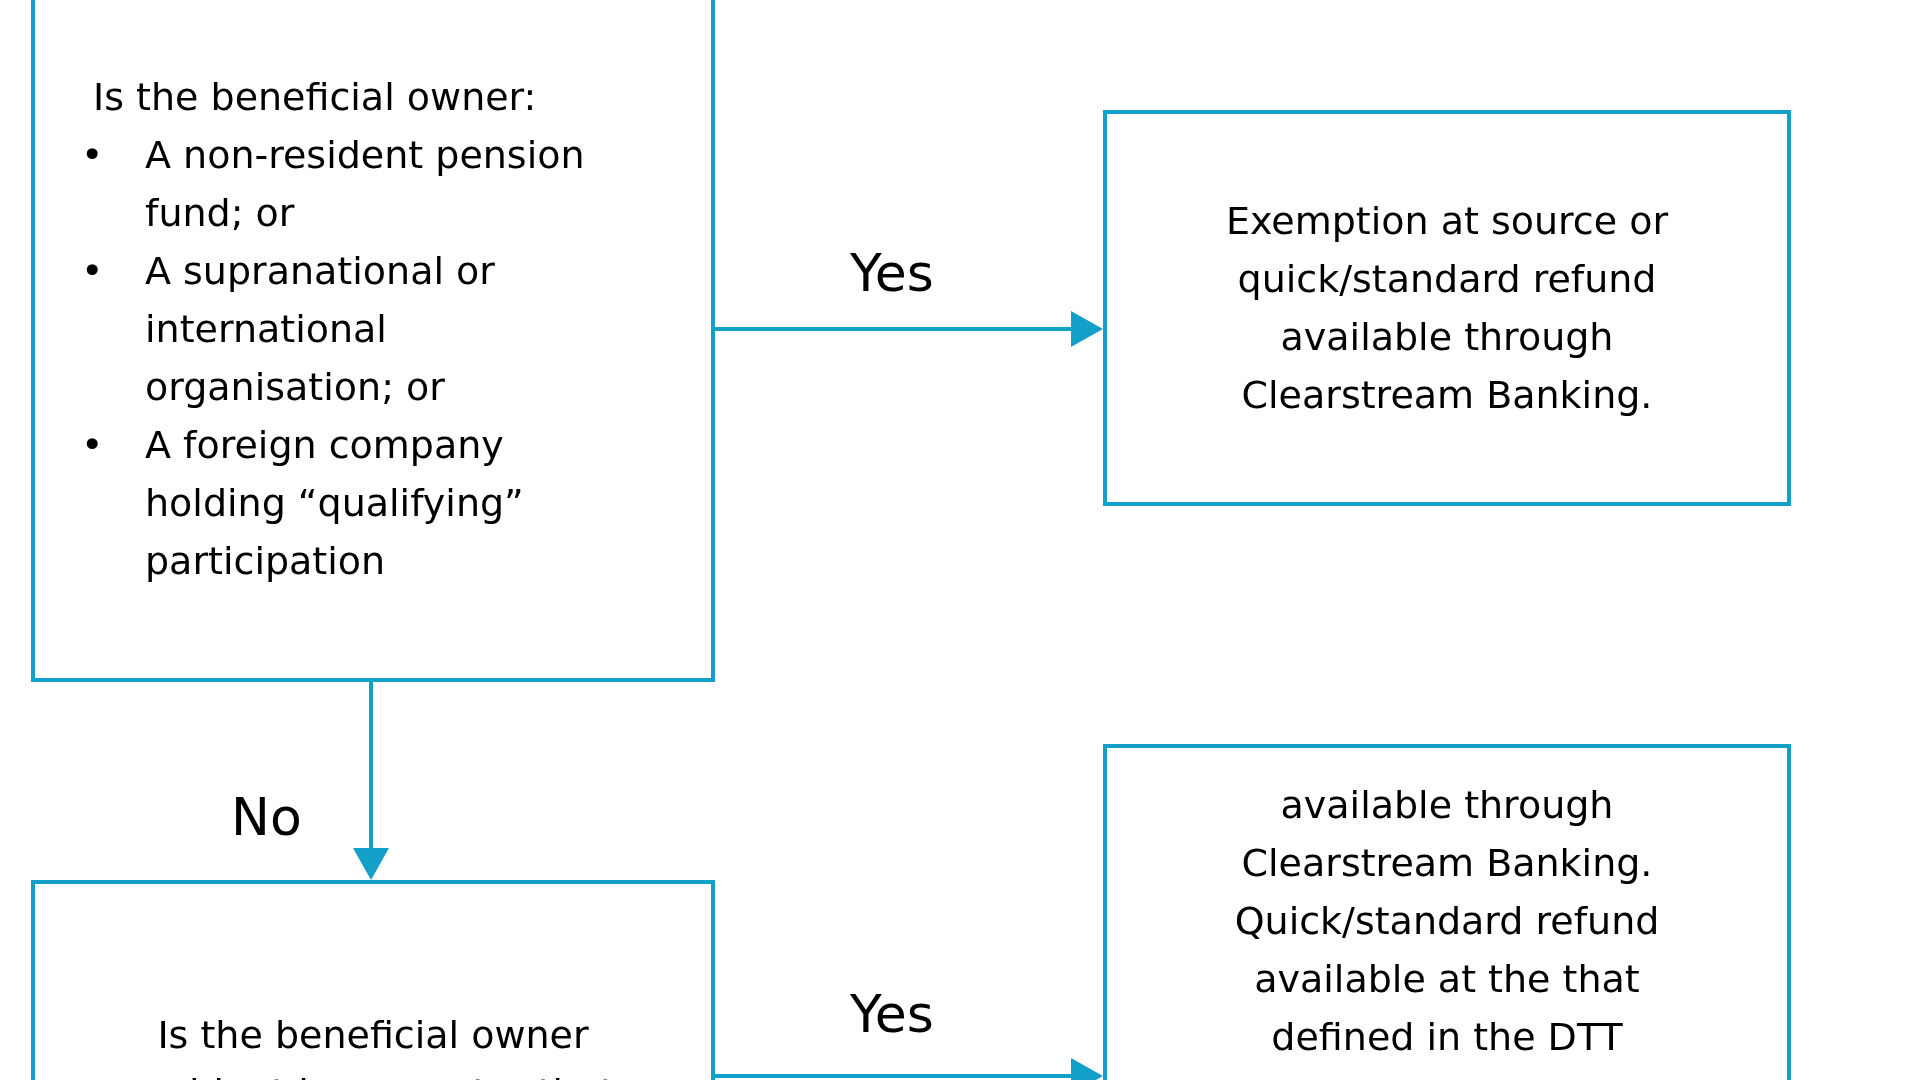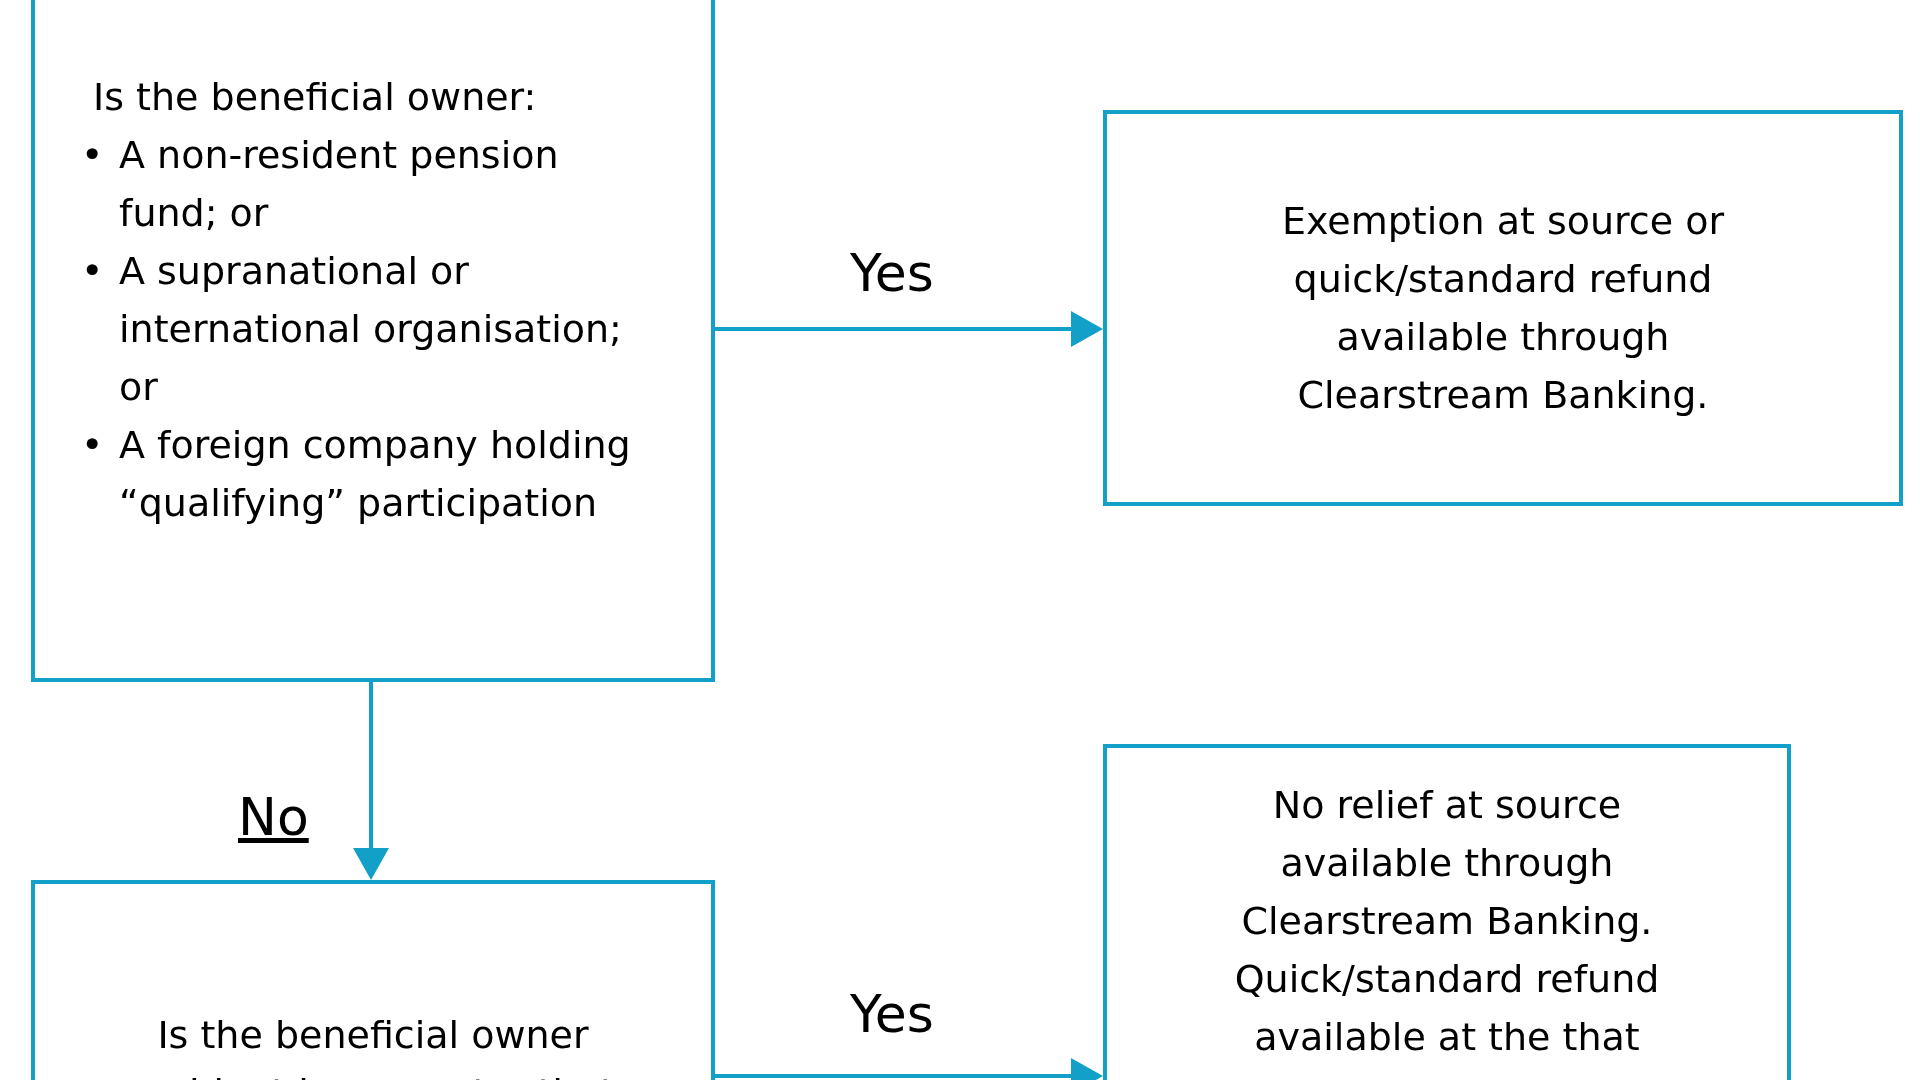--- a/index.html
+++ b/index.html
@@ -17,30 +17,30 @@
     border: 4px solid var(--accent, #12A0C9);
     background: #ffffff;
     font-size: 38px;
     line-height: 58px;
   }
 
   
   #q1 { left: 31px; top: -30px; width: 684px; height: 712px; padding-top: 94px; }
   #q1 .intro { margin-left: 58px; }
   #q1 ul { list-style: none; }
-  #q1 li { position: relative; padding-left: 84px; padding-right: 70px; }
+  #q1 li { position: relative; padding-left: 110px; padding-right: 70px; }
   #q1 li::before {
     content: "\2022";
     position: absolute;
     left: 46px; top: 0;
   }
 
   
   #out1 {
-    left: 1103px; top: 110px; width: 800px; height: 396px;
+    left: 1103px; top: 110px; width: 688px; height: 396px;
     display: flex; flex-direction: column; justify-content: center;
     text-align: center;
   }
 
   
   #q2 { left: 31px; top: 880px; width: 684px; height: 240px; padding-top: 122px; text-align: center; }
 
   
   #out2 { left: 1103px; top: 744px; width: 688px; height: 400px; padding-top: 28px; text-align: center; }
 
@@ -69,21 +69,21 @@
   #arrow3-head { left: 1071px; top: 1058px; }
 
   .edge-label {
     position: absolute;
     font-size: 52px;
     line-height: 58px;
     width: 100px;
     text-align: left;
   }
   #yes1 { left: 850px; top: 244px; }
-  #no1  { left: 238px; top: 788px; text-decoration: underline; }
+  #no1  { left: 231px; top: 788px; }
   #yes2 { left: 850px; top: 985px; }
 </style>
 </head>
 <body style="color: rgb(0, 0, 0);">
 
 <div class="canvas">
 
   <div class="node" id="q1">
     <div class="intro">Is the beneficial owner:</div>
     <ul>
@@ -99,21 +99,20 @@
     <div>available through</div>
     <div>Clearstream Banking.</div>
   </div>
 
   <div class="node" id="q2">
     <div>Is the beneficial owner</div>
     <div>resident in a country that</div>
   </div>
 
   <div class="node" id="out2">
-    <div>No relief at source</div>
     <div>available through</div>
     <div>Clearstream Banking.</div>
     <div>Quick/standard refund</div>
     <div>available at the that</div>
     <div>defined in the DTT</div>
   </div>
 
   <div class="hline" id="arrow1-line"></div>
   <div class="arrowhead right" id="arrow1-head"></div>
   <div class="edge-label" id="yes1">Yes</div>

